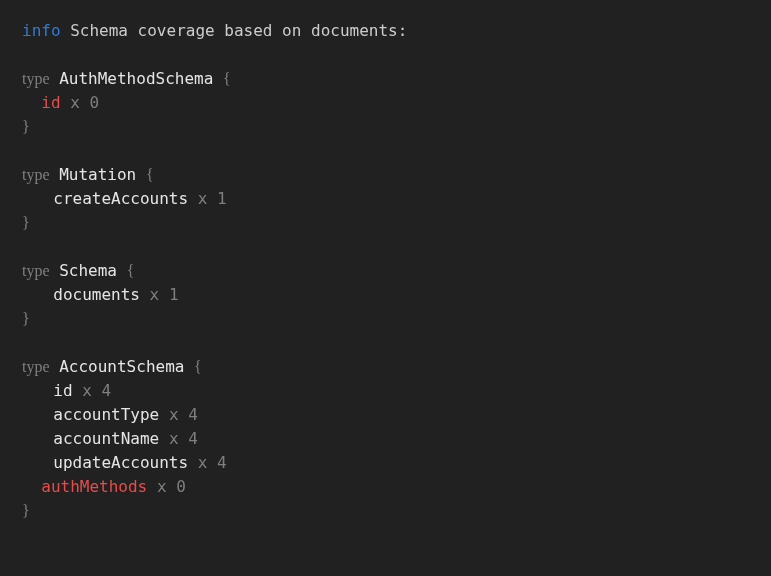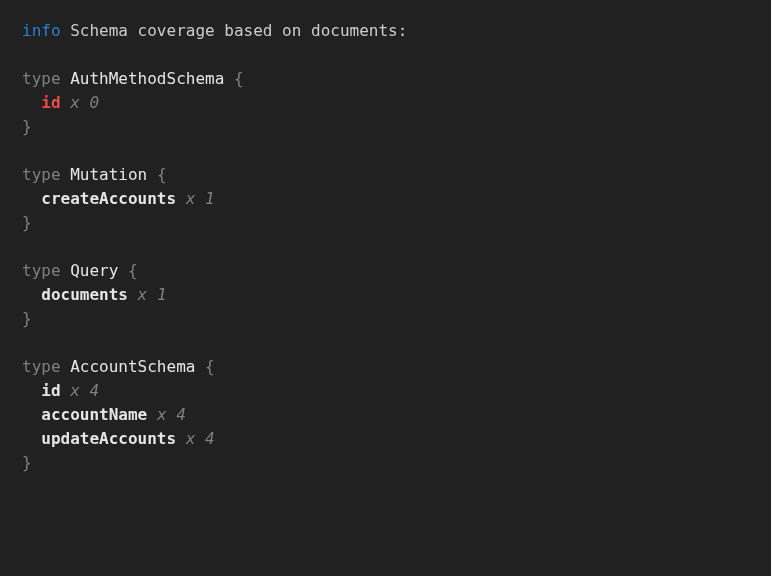--- a/index.html
+++ b/index.html
@@ -27,37 +27,38 @@
     color: var(--c-text, #cccccc);
   }
   .info {
     color: var(--c-info, #2e7cd6);
   }
   .msg {
     color: var(--c-text, #cccccc);
   }
   .kw {
     color: var(--c-dim, #7f7f7f);
+    font-family: Liberation Serif, serif;
   }
   .tname {
     color: var(--c-name, #e5e5e5);
     font-weight: normal;
   }
   .fname {
-    font-weight: bold;
+    font-weight: normal;
   }
   .fname.covered {
     color: var(--c-name, #e5e5e5);
+    margin-left: 12px;
   }
   .fname.uncovered {
     color: var(--c-uncovered, #ec4a4a);
   }
   .count {
     color: var(--c-dim, #7f7f7f);
-    font-style: italic;
   }
 </style>
 </head>
 <body>
 
 <div class="terminal">
 
   <div class="line"><span class="info">info</span> <span class="msg">Schema coverage based on documents:</span></div>
 
   <div class="line"></div>
@@ -67,25 +68,27 @@
   <div class="line"><span class="kw">}</span></div>
 
   <div class="line"></div>
 
   <div class="line"><span class="kw">type</span> <span class="tname">Mutation</span> <span class="kw">{</span></div>
   <div class="line">  <span class="fname covered">createAccounts</span> <span class="count">x 1</span></div>
   <div class="line"><span class="kw">}</span></div>
 
   <div class="line"></div>
 
-  <div class="line"><span class="kw">type</span> <span class="tname">Query</span> <span class="kw">{</span></div>
+  <div class="line"><span class="kw">type</span> <span class="tname">Schema</span> <span class="kw">{</span></div>
   <div class="line">  <span class="fname covered">documents</span> <span class="count">x 1</span></div>
   <div class="line"><span class="kw">}</span></div>
 
   <div class="line"></div>
 
   <div class="line"><span class="kw">type</span> <span class="tname">AccountSchema</span> <span class="kw">{</span></div>
   <div class="line">  <span class="fname covered">id</span> <span class="count">x 4</span></div>
+  <div class="line">  <span class="fname covered">accountType</span> <span class="count">x 4</span></div>
   <div class="line">  <span class="fname covered">accountName</span> <span class="count">x 4</span></div>
   <div class="line">  <span class="fname covered">updateAccounts</span> <span class="count">x 4</span></div>
+  <div class="line">  <span class="fname uncovered">authMethods</span> <span class="count">x 0</span></div>
   <div class="line"><span class="kw">}</span></div>
 
 </div>
 
 </body></html>

